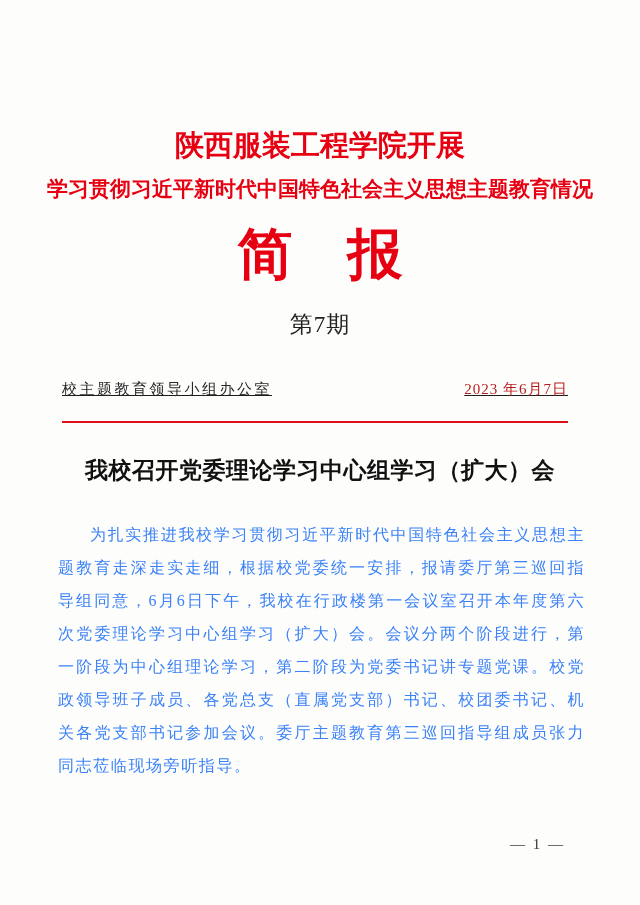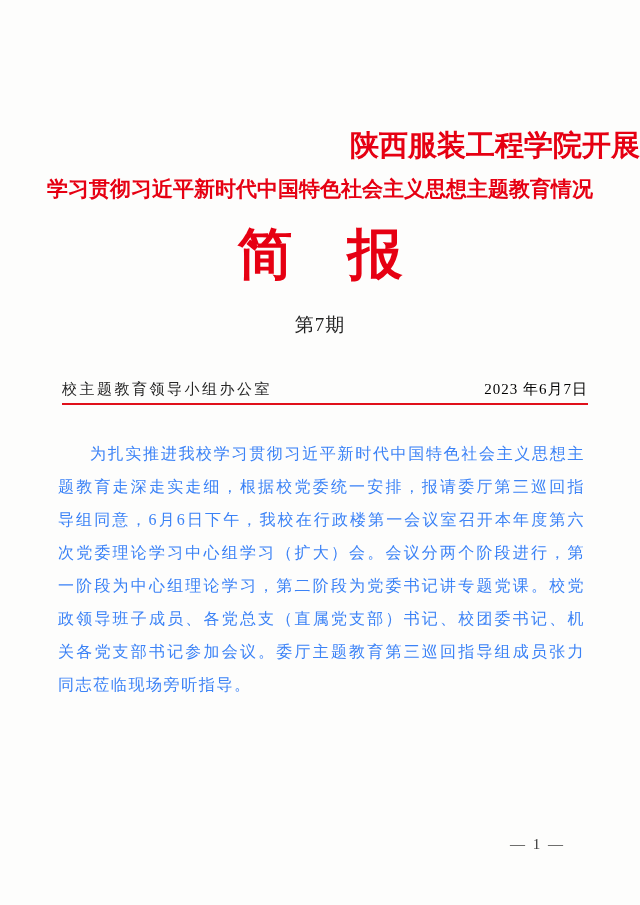--- a/index.html
+++ b/index.html
@@ -21,63 +21,63 @@
   .masthead {
     padding-top: 128px;
     text-align: center;
   }
   .title-line1 {
     font-size: 29px;
     line-height: 34px;
     font-weight: bold;
     color: #e60012;
     letter-spacing: 0px;
-    text-align: right;
   }
   .title-line2 {
     margin-top: 13px;
     font-size: 21px;
     line-height: 28px;
     font-weight: bold;
     color: #e60012;
     letter-spacing: 0px;
     white-space: nowrap;
   }
   .title-main {
     margin-top: 20px;
     font-size: 55px;
     line-height: 64px;
     font-weight: bold;
     color: #e60012;
   }
   .issue-label {
     margin-top: 27px;
-    font-size: 19px;
+    font-size: 23px;
     line-height: 21px;
     color: #222222;
     letter-spacing: 1px;
   }
   
   .header-row {
-    margin: 45px 52px 0 62px;
+    margin: 45px 72px 0 62px;
     display: flex;
     justify-content: space-between;
     align-items: flex-end;
     border-bottom: 2.5px solid #e0101a;
-    padding-bottom: 5px;
+    padding-bottom: 23px;
     font-size: 15px;
     line-height: 18px;
+    text-decoration: underline;
   }
   .issuer {
     letter-spacing: 2.5px;
     color: #262626;
   }
   .issue-date {
     letter-spacing: 1px;
-    color: #000000;
+    color: #b91c1c;
   }
   
   .headline {
     margin-top: 33px;
     text-align: center;
     font-size: 23px;
     line-height: 30px;
     font-weight: bold;
     color: #111111;
     letter-spacing: 0.5px;
@@ -112,18 +112,19 @@
     <div class="title-line2">学习贯彻习近平新时代中国特色社会主义思想主题教育情况</div>
     <div class="title-main">简　报</div>
     <div class="issue-label">第7期</div>
   </div>
 
   <div class="header-row">
     <span class="issuer">校主题教育领导小组办公室</span>
     <span class="issue-date">2023 年6月7日</span>
   </div>
 
+  <div class="headline">我校召开党委理论学习中心组学习（扩大）会</div>
 
   <p class="body-paragraph">为扎实推进我校学习贯彻习近平新时代中国特色社会主义思想主题教育走深走实走细，根据校党委统一安排，报请委厅第三巡回指导组同意，6月6日下午，我校在行政楼第一会议室召开本年度第六次党委理论学习中心组学习（扩大）会。会议分两个阶段进行，第一阶段为中心组理论学习，第二阶段为党委书记讲专题党课。校党政领导班子成员、各党总支（直属党支部）书记、校团委书记、机关各党支部书记参加会议。委厅主题教育第三巡回指导组成员张力同志莅临现场旁听指导。</p>
 
   <div class="page-number">— 1 —</div>
 
 </div>
 
 </body></html>

